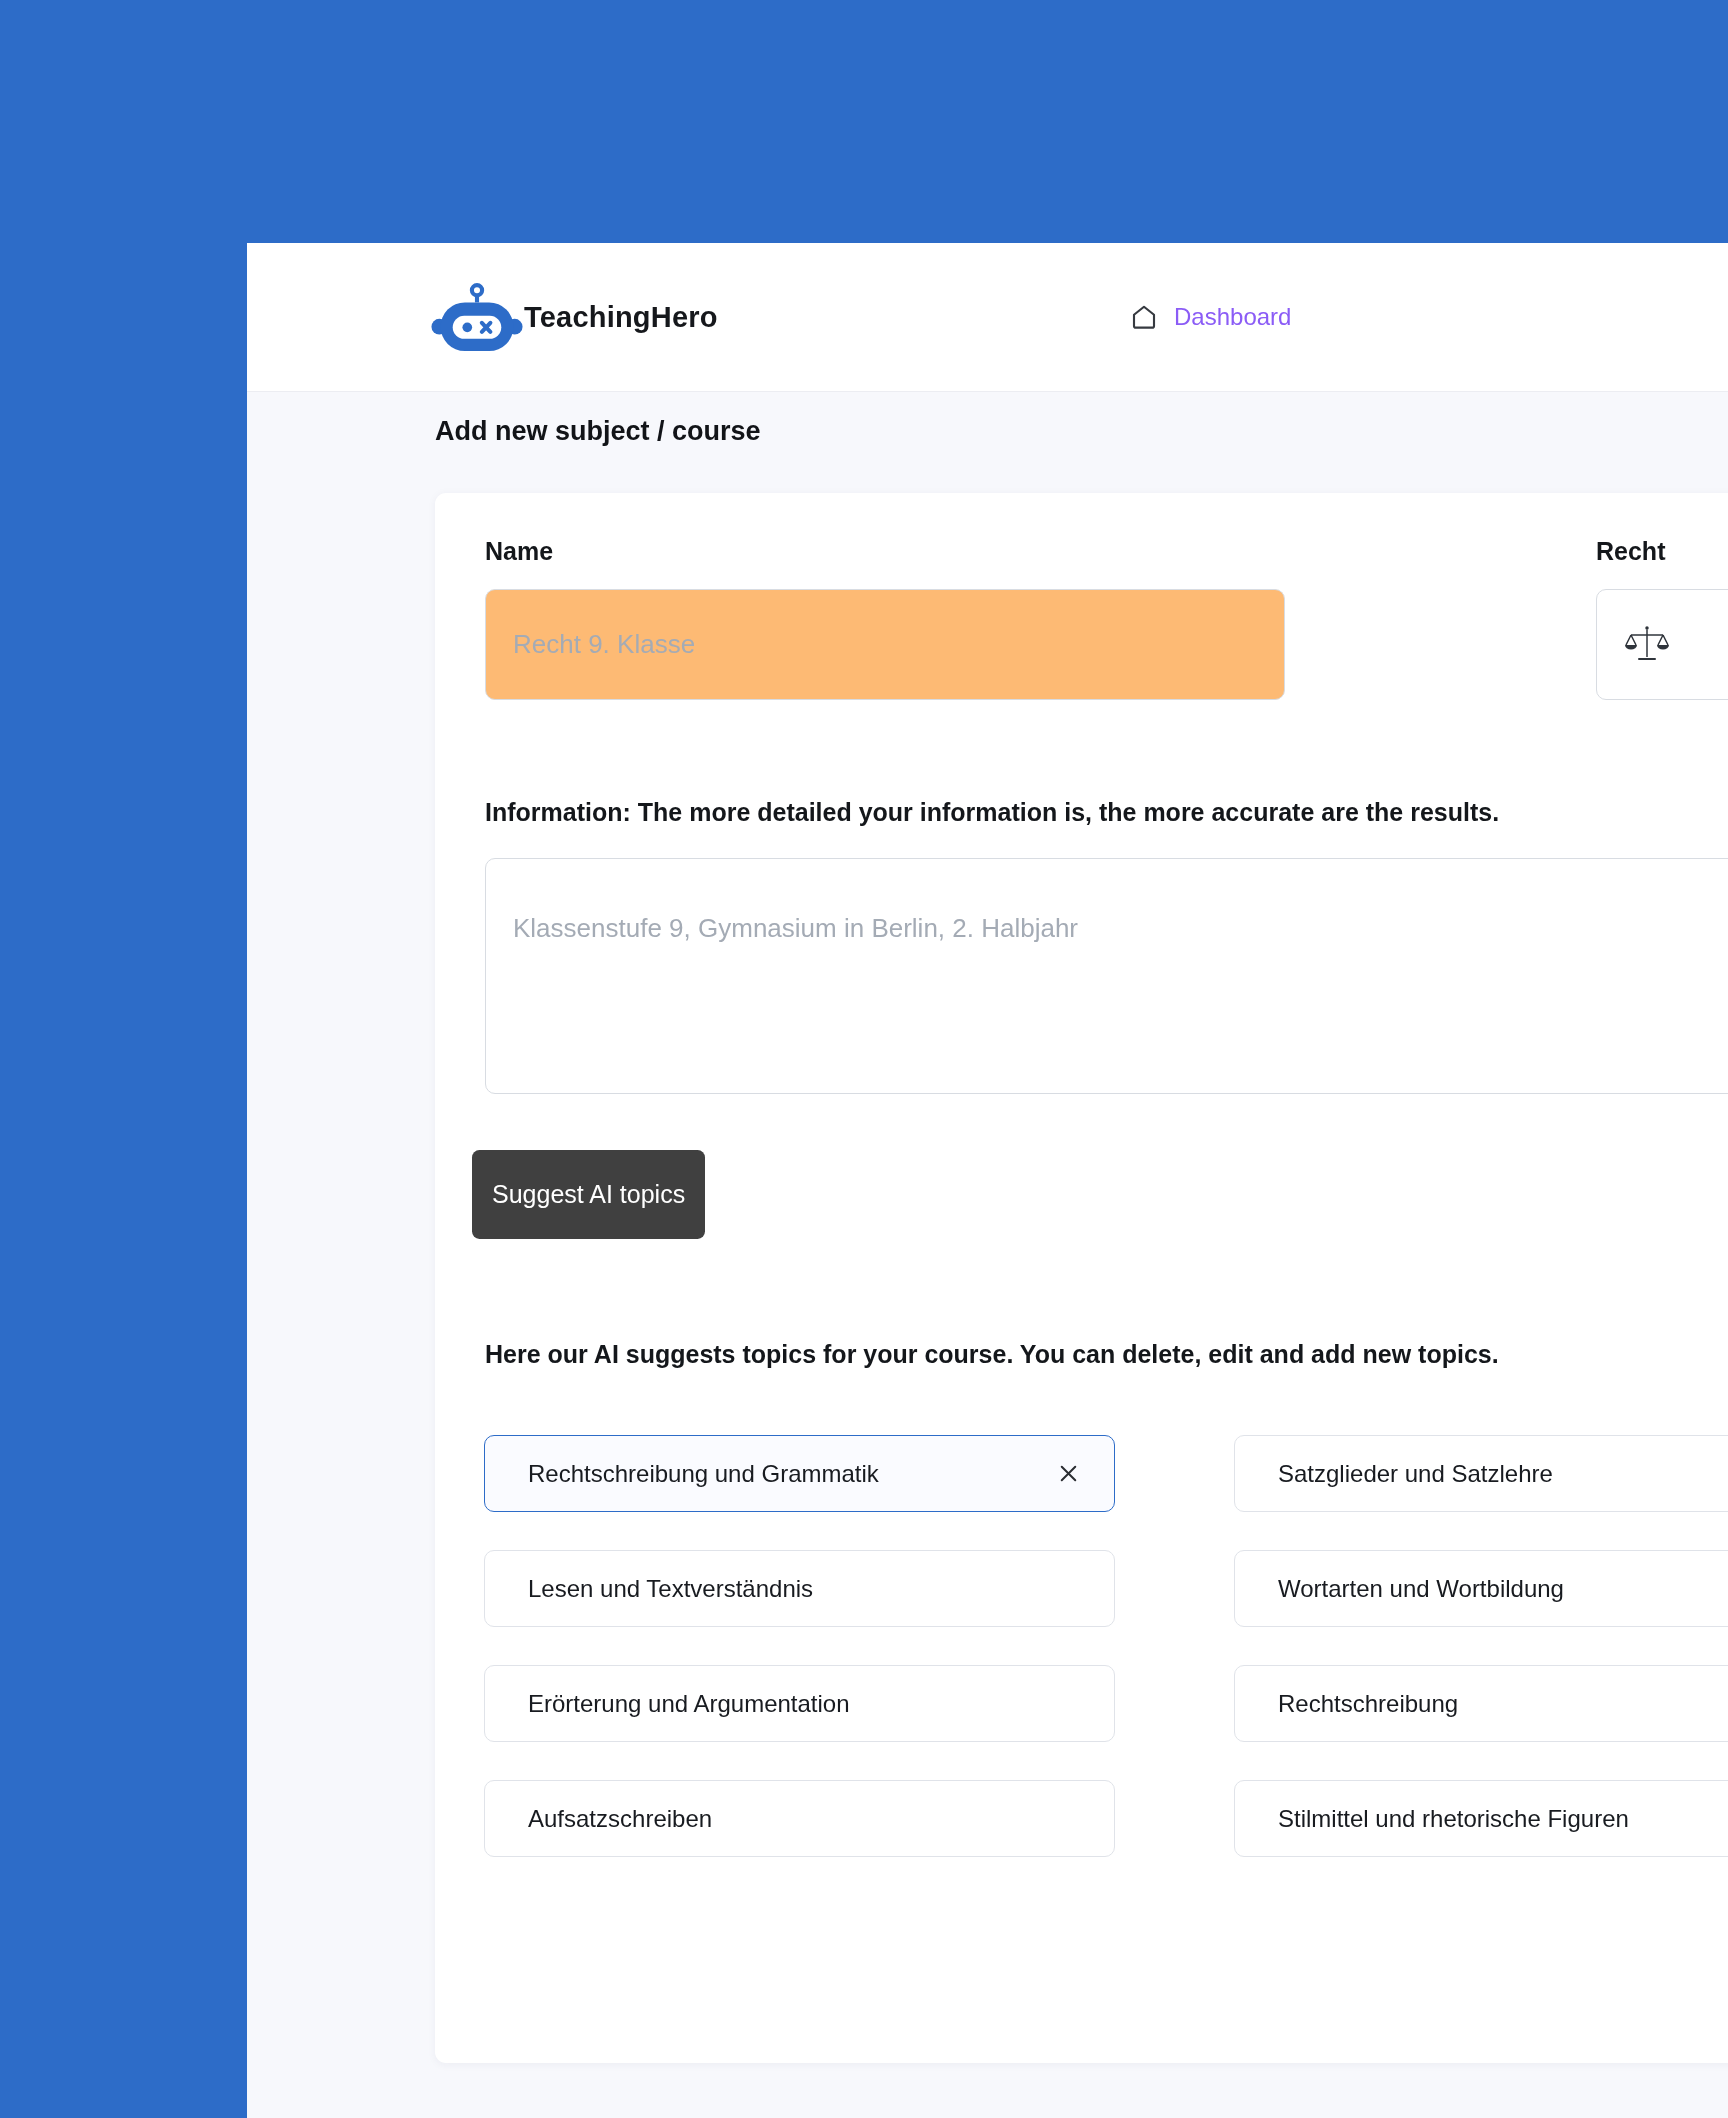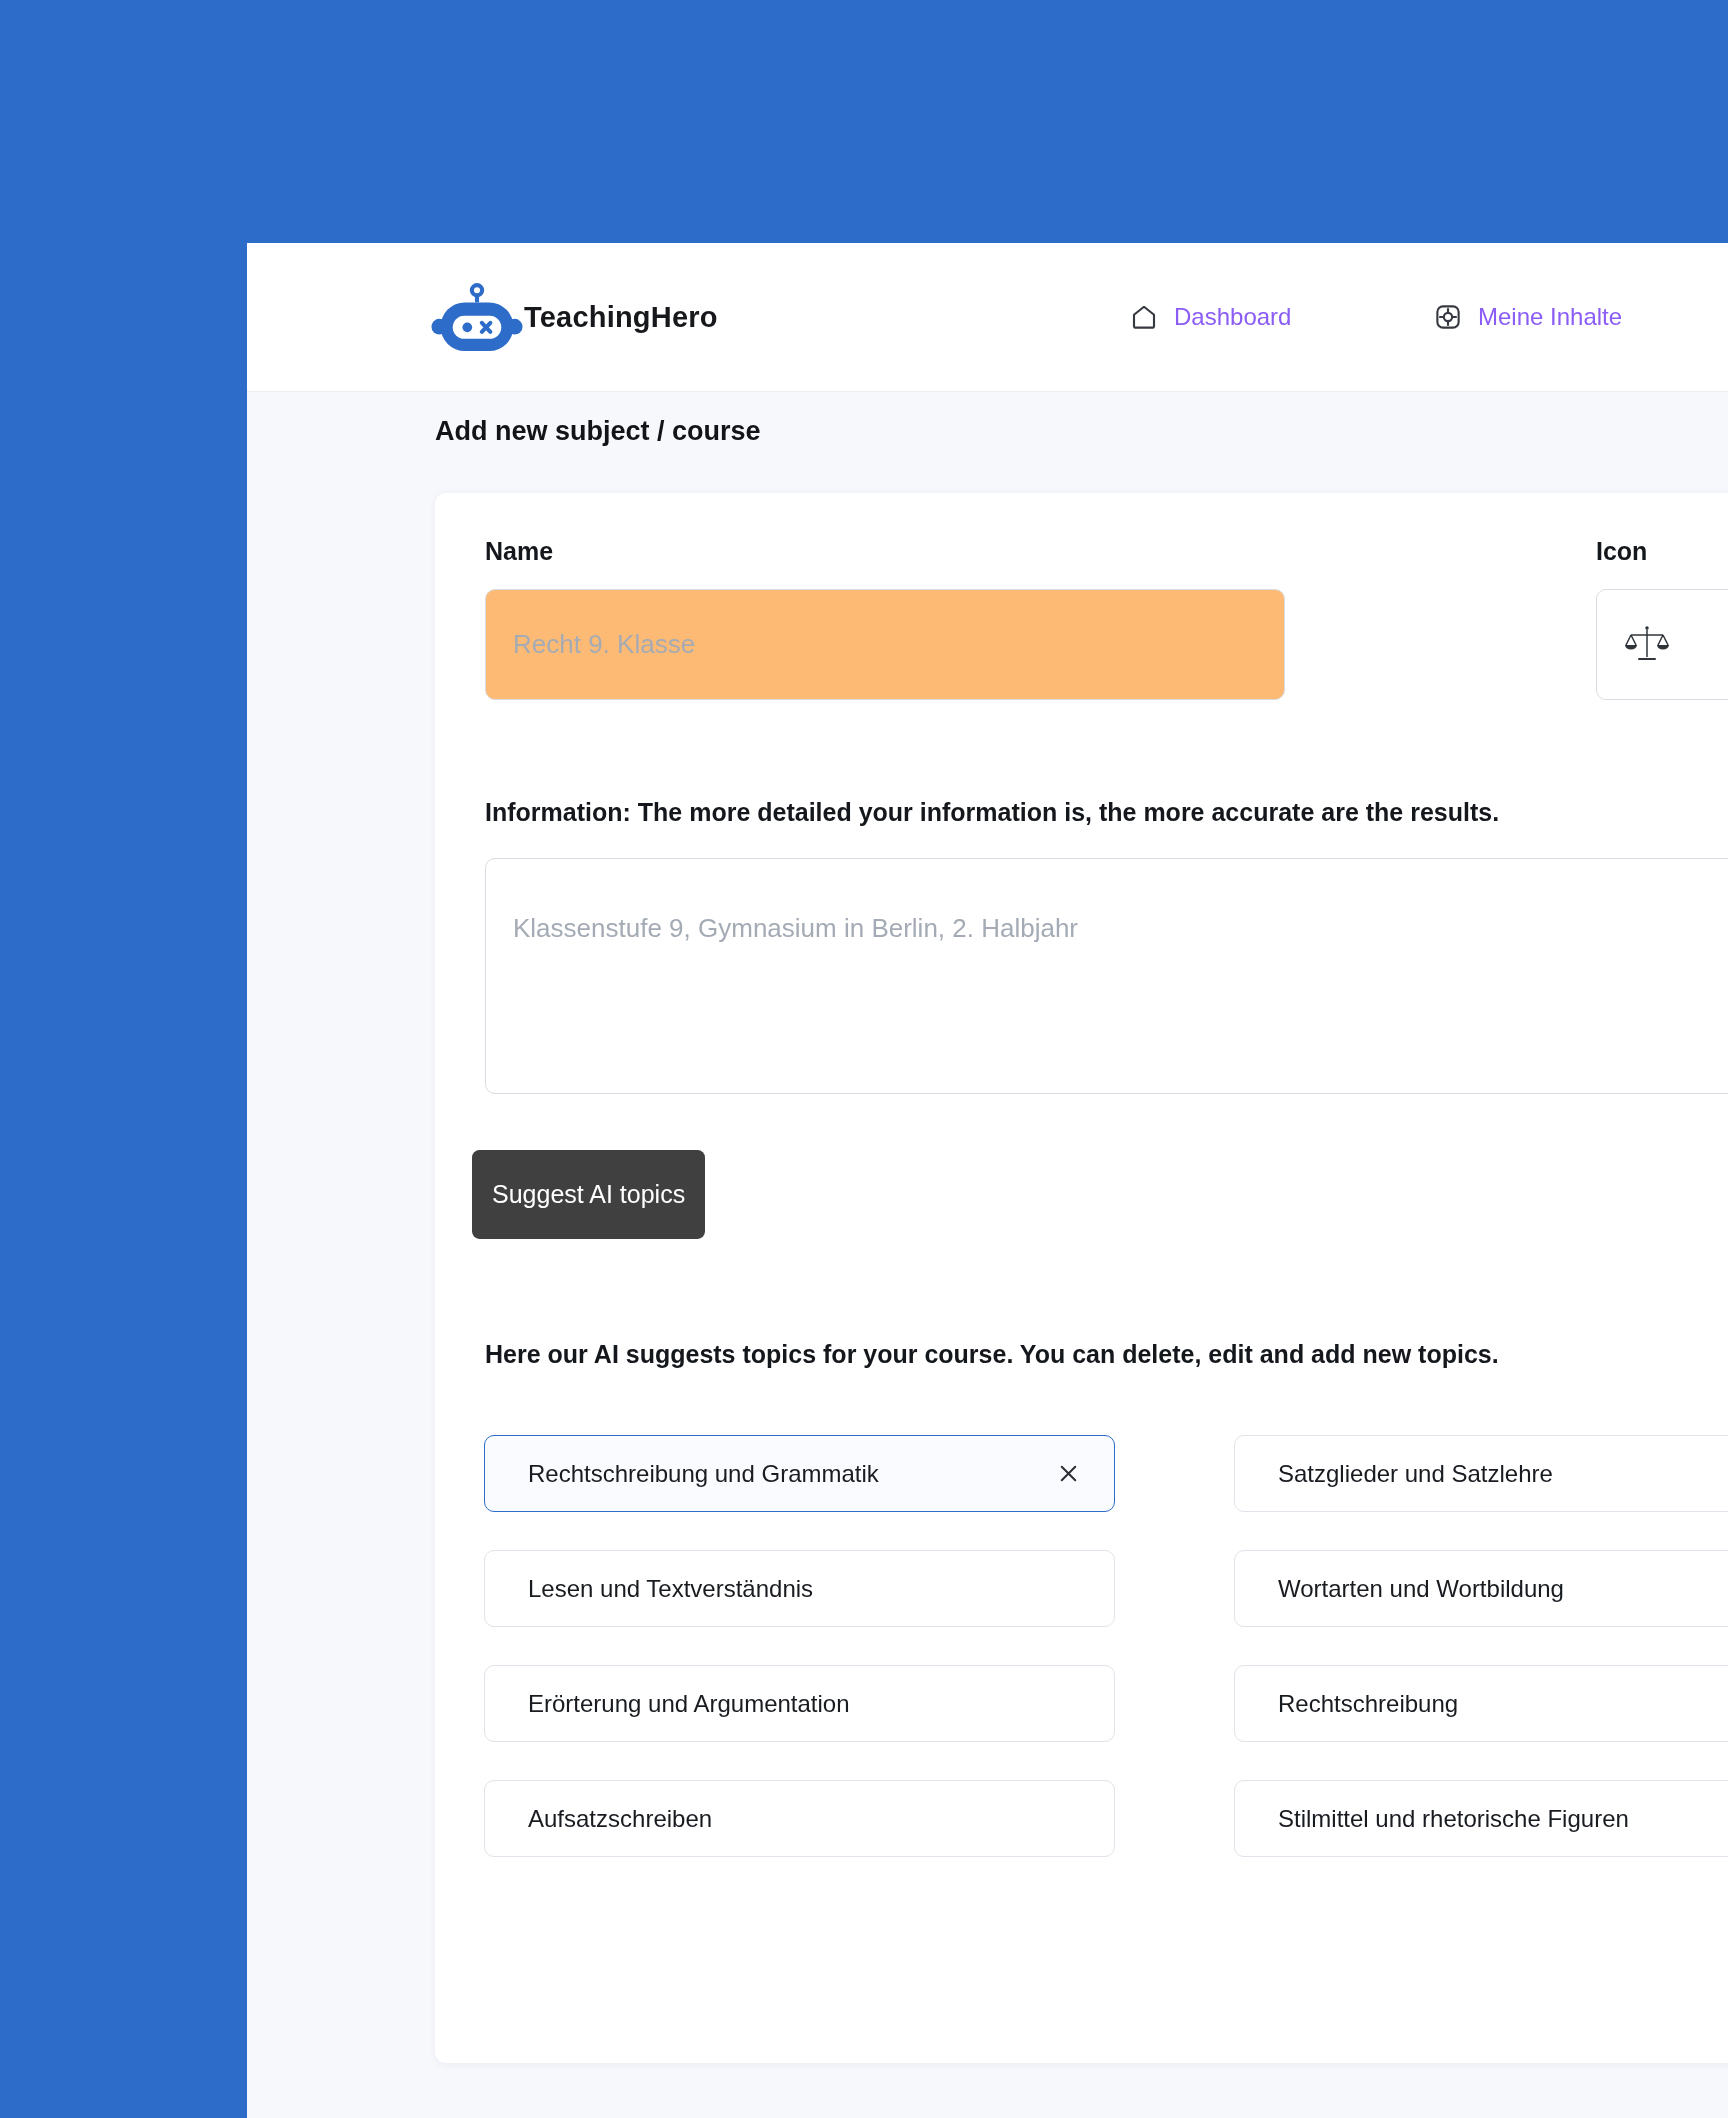--- a/index.html
+++ b/index.html
@@ -154,39 +154,31 @@
       <span class="brand-name">TeachingHero</span>
     </div>
 
     <div class="nav-item nav-dashboard">
       <svg viewBox="0 0 24 24" fill="none" stroke="#363a40" stroke-width="1.7" stroke-linejoin="round" stroke-linecap="round">
         <path d="M4 10.2 L12 3.8 L20 10.2 V19.1 A1.4 1.4 0 0 1 18.6 20.5 H5.4 A1.4 1.4 0 0 1 4 19.1 Z"></path>
       </svg>
       <span>Dashboard</span>
     </div>
 
-    <div class="nav-item nav-inhalte">
-      <svg viewBox="0 0 24 24" fill="none" stroke="#363a40" stroke-width="1.7" stroke-linecap="round">
-        <rect x="3.5" y="3.5" width="17" height="17" rx="4.5"></rect>
-        <circle cx="12" cy="12" r="3.3"></circle>
-        <path d="M12 5.6 V8.7 M12 15.3 V18.4 M5.6 12 H8.7 M15.3 12 H18.4"></path>
-      </svg>
-      <span>Meine Inhalte</span>
-    </div>
 
   </header>
 
   <h1 class="page-title">Add new subject / course</h1>
 
   <section class="card">
 
     <label class="lbl lbl-name">Name</label>
     <input class="name-input" type="text" placeholder="Recht 9. Klasse" style="">
 
-    <label class="lbl lbl-icon">Icon</label>
+    <label class="lbl lbl-icon">Recht</label>
     <div class="icon-box">
       <svg viewBox="0 0 96 84" fill="none" stroke="#2f343b" stroke-width="3">
         <circle cx="48" cy="8" r="3.5" fill="#2f343b" stroke="none"></circle>
         <line x1="48" y1="11" x2="48" y2="66"></line>
         <line x1="16" y1="22" x2="80" y2="22"></line>
         <path d="M16 22 L6 42 M16 22 L26 42"></path>
         <path d="M4 42 a12 9 0 0 0 24 0 Z" fill="#2f343b" stroke="none"></path>
         <path d="M80 22 L70 42 M80 22 L90 42"></path>
         <path d="M68 42 a12 9 0 0 0 24 0 Z" fill="#2f343b" stroke="none"></path>
         <line x1="32" y1="70" x2="64" y2="70" stroke-width="4" stroke-linecap="round"></line>

